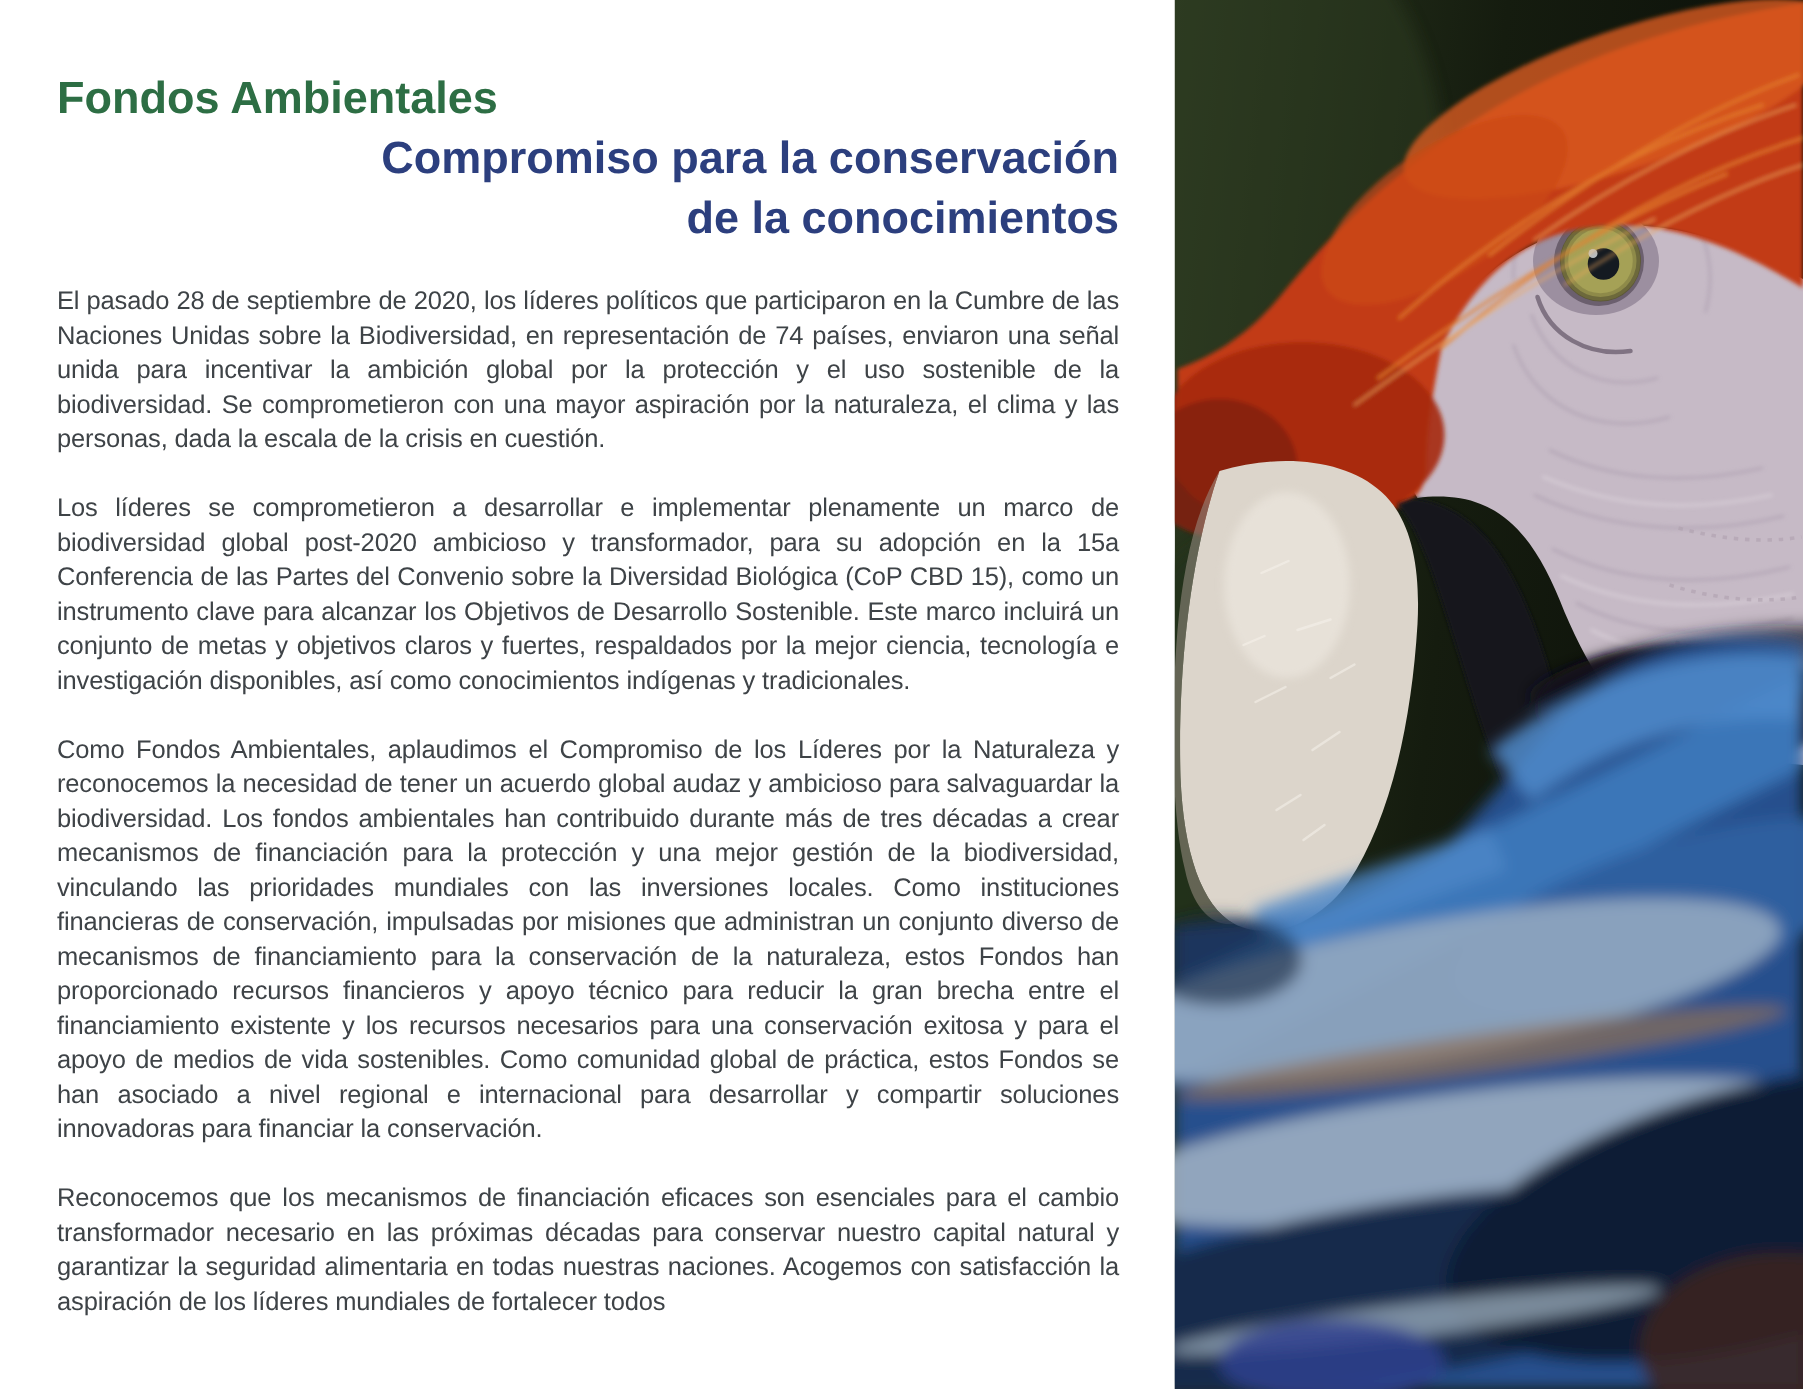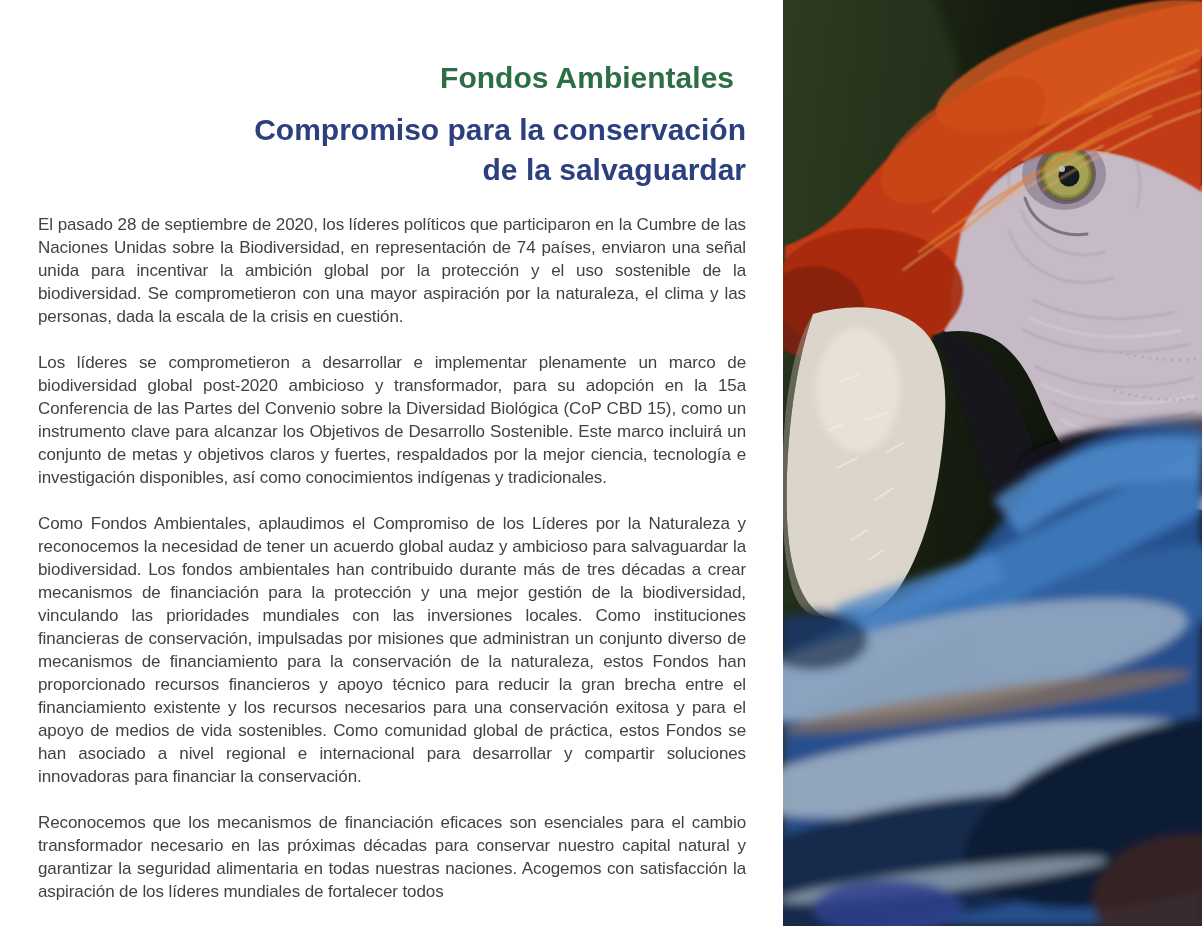--- a/index.html
+++ b/index.html
@@ -6,21 +6,21 @@
   .page{
     position:relative;width:1202px;height:926px;overflow:hidden;
     background:var(--c-page_background,#ffffff);
     font-family:"Liberation Sans","DejaVu Sans",sans-serif;
   }
   .text-col{
     position:absolute;left:0;top:0;width:783px;height:926px;
     padding:46px 37px 0 38px;box-sizing:border-box;
   }
   .doc-title{
-    margin:12px;font-size:30px;line-height:40px;font-weight:bold;text-align:right;
+    margin:0;font-size:30px;line-height:40px;font-weight:bold;text-align:left;
     color:var(--c-title_green,#2D6E44);letter-spacing:0px;
   }
   .doc-subtitle{
     margin:0 0 23px 0;font-size:30px;line-height:40px;font-weight:bold;text-align:right;
     color:var(--c-title_blue,#2C3F7E);
   }
   .doc-par{
     margin:12px 0 23px 0;font-size:17px;line-height:23px;text-align:justify;
     color:var(--c-body_text,#3E4347);letter-spacing:-0.1px;
   }
@@ -38,21 +38,21 @@
   .f-blue    {fill:var(--p-feather_blue,#3E7ABD);}
   .f-navy    {fill:var(--p-feather_navy,#15294B);}
 </style>
 </head>
 <body>
 
 <div class="page">
 
   <div class="text-col">
     <h1 class="doc-title">Fondos Ambientales</h1>
-    <h2 class="doc-subtitle"><span>Compromiso para la conservación</span><br><span>de la salvaguardar</span></h2>
+    <h2 class="doc-subtitle"><span>Compromiso para la conservación</span><br><span>de la conocimientos</span></h2>
     <p class="doc-par">El pasado 28 de septiembre de 2020, los líderes políticos que participaron en la Cumbre de las Naciones Unidas sobre la Biodiversidad, en representación de 74 países, enviaron una señal unida para incentivar la ambición global por la protección y el uso sostenible de la biodiversidad. Se comprometieron con una mayor aspiración por la naturaleza, el clima y las personas, dada la escala de la crisis en cuestión.</p>
     <p class="doc-par">Los líderes se comprometieron a desarrollar e implementar plenamente un marco de biodiversidad global post-2020 ambicioso y transformador, para su adopción en la 15a Conferencia de las Partes del Convenio sobre la Diversidad Biológica (CoP CBD 15), como un instrumento clave para alcanzar los Objetivos de Desarrollo Sostenible. Este marco incluirá un conjunto de metas y objetivos claros y fuertes, respaldados por la mejor ciencia, tecnología e investigación disponibles, así como conocimientos indígenas y tradicionales.</p>
     <p class="doc-par">Como Fondos Ambientales, aplaudimos el Compromiso de los Líderes por la Naturaleza y reconocemos la necesidad de tener un acuerdo global audaz y ambicioso para salvaguardar la biodiversidad. Los fondos ambientales han contribuido durante más de tres décadas a crear mecanismos de financiación para la protección y una mejor gestión de la biodiversidad, vinculando las prioridades mundiales con las inversiones locales. Como instituciones financieras de conservación, impulsadas por misiones que administran un conjunto diverso de mecanismos de financiamiento para la conservación de la naturaleza, estos Fondos han proporcionado recursos financieros y apoyo técnico para reducir la gran brecha entre el financiamiento existente y los recursos necesarios para una conservación exitosa y para el apoyo de medios de vida sostenibles. Como comunidad global de práctica, estos Fondos se han asociado a nivel regional e internacional para desarrollar y compartir soluciones innovadoras para financiar la conservación.</p>
     <p class="doc-par">Reconocemos que los mecanismos de financiación eficaces son esenciales para el cambio transformador necesario en las próximas décadas para conservar nuestro capital natural y garantizar la seguridad alimentaria en todas nuestras naciones. Acogemos con satisfacción la aspiración de los líderes mundiales de fortalecer todos</p>
   </div>
 
   <div class="photo-col">
     <svg viewBox="0 0 419 926" width="419" height="926" preserveAspectRatio="none">
       <defs>
         <linearGradient id="bgG" x1="0" y1="0" x2="1" y2="0.25">

